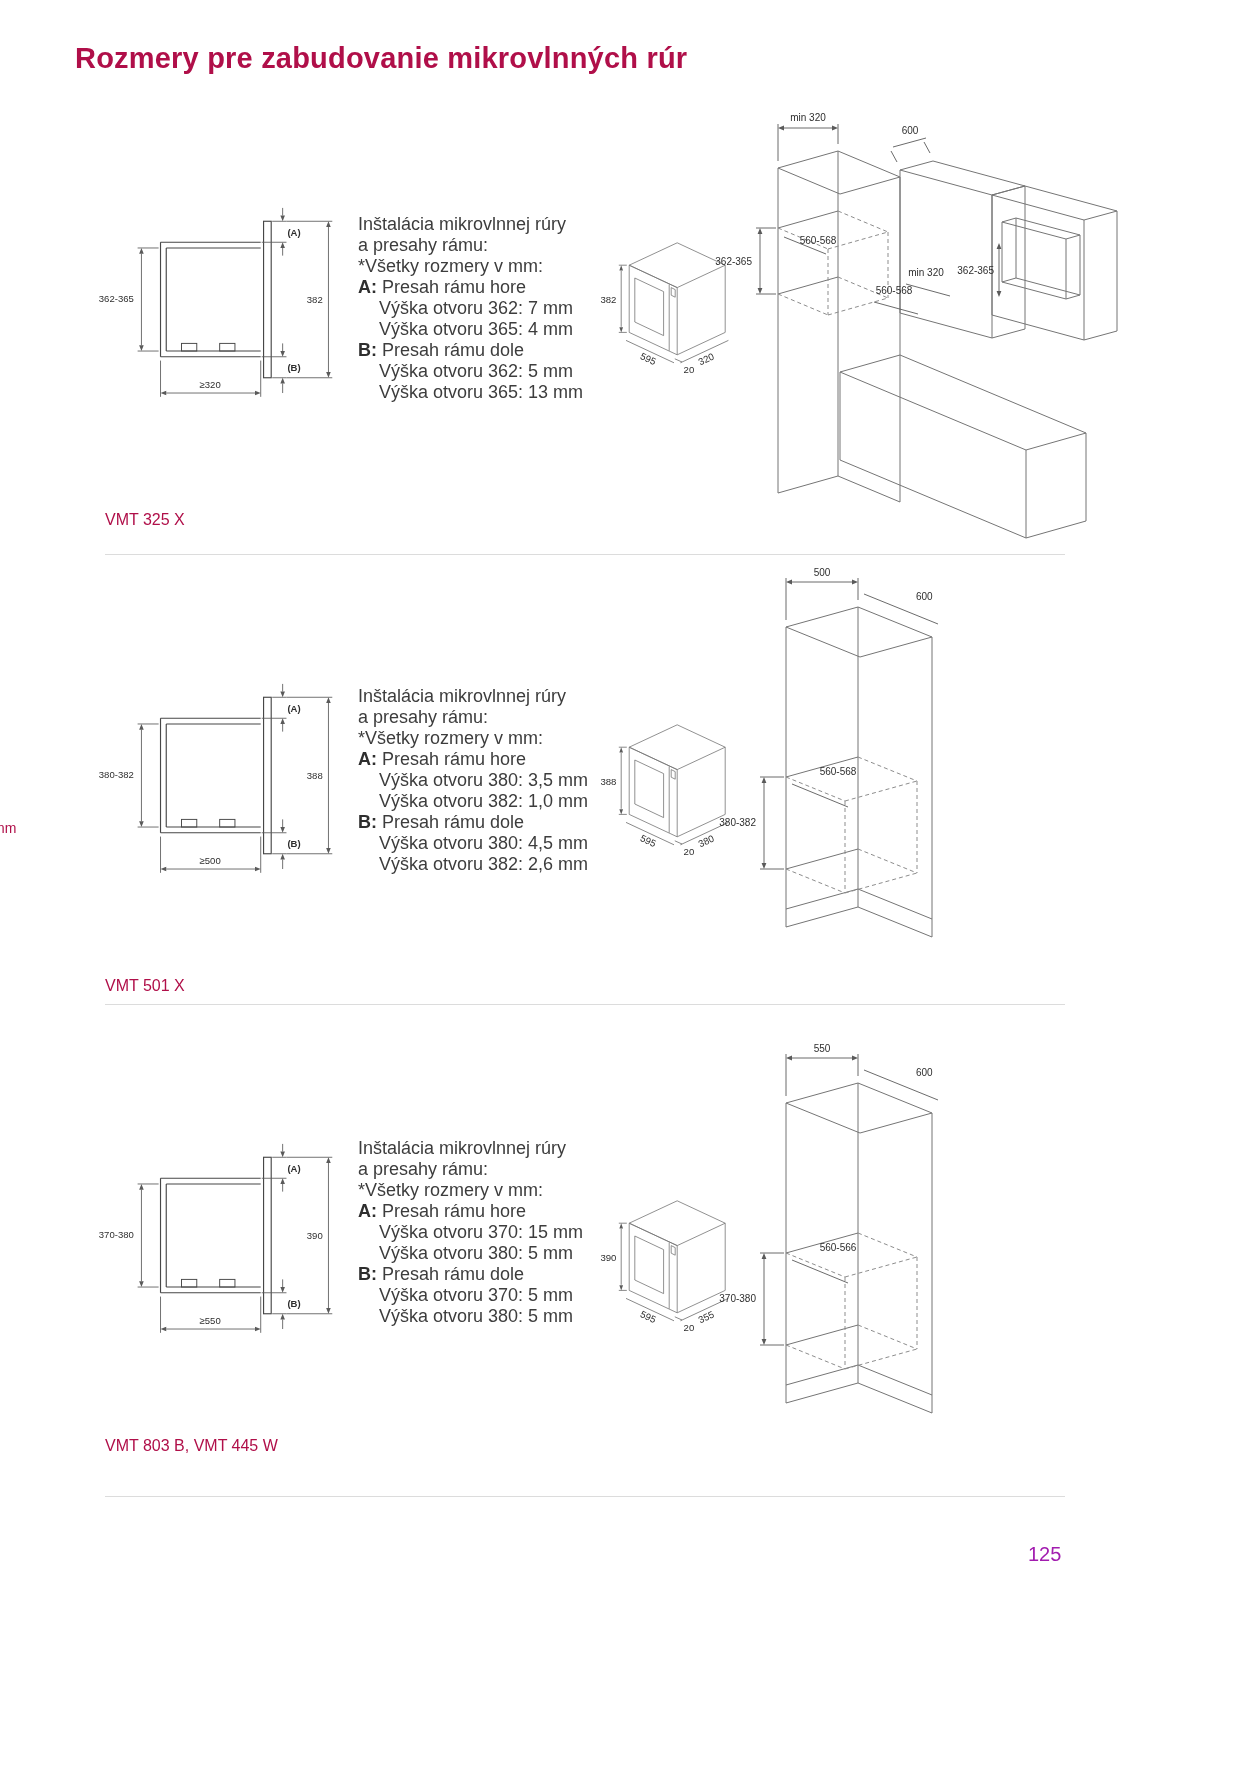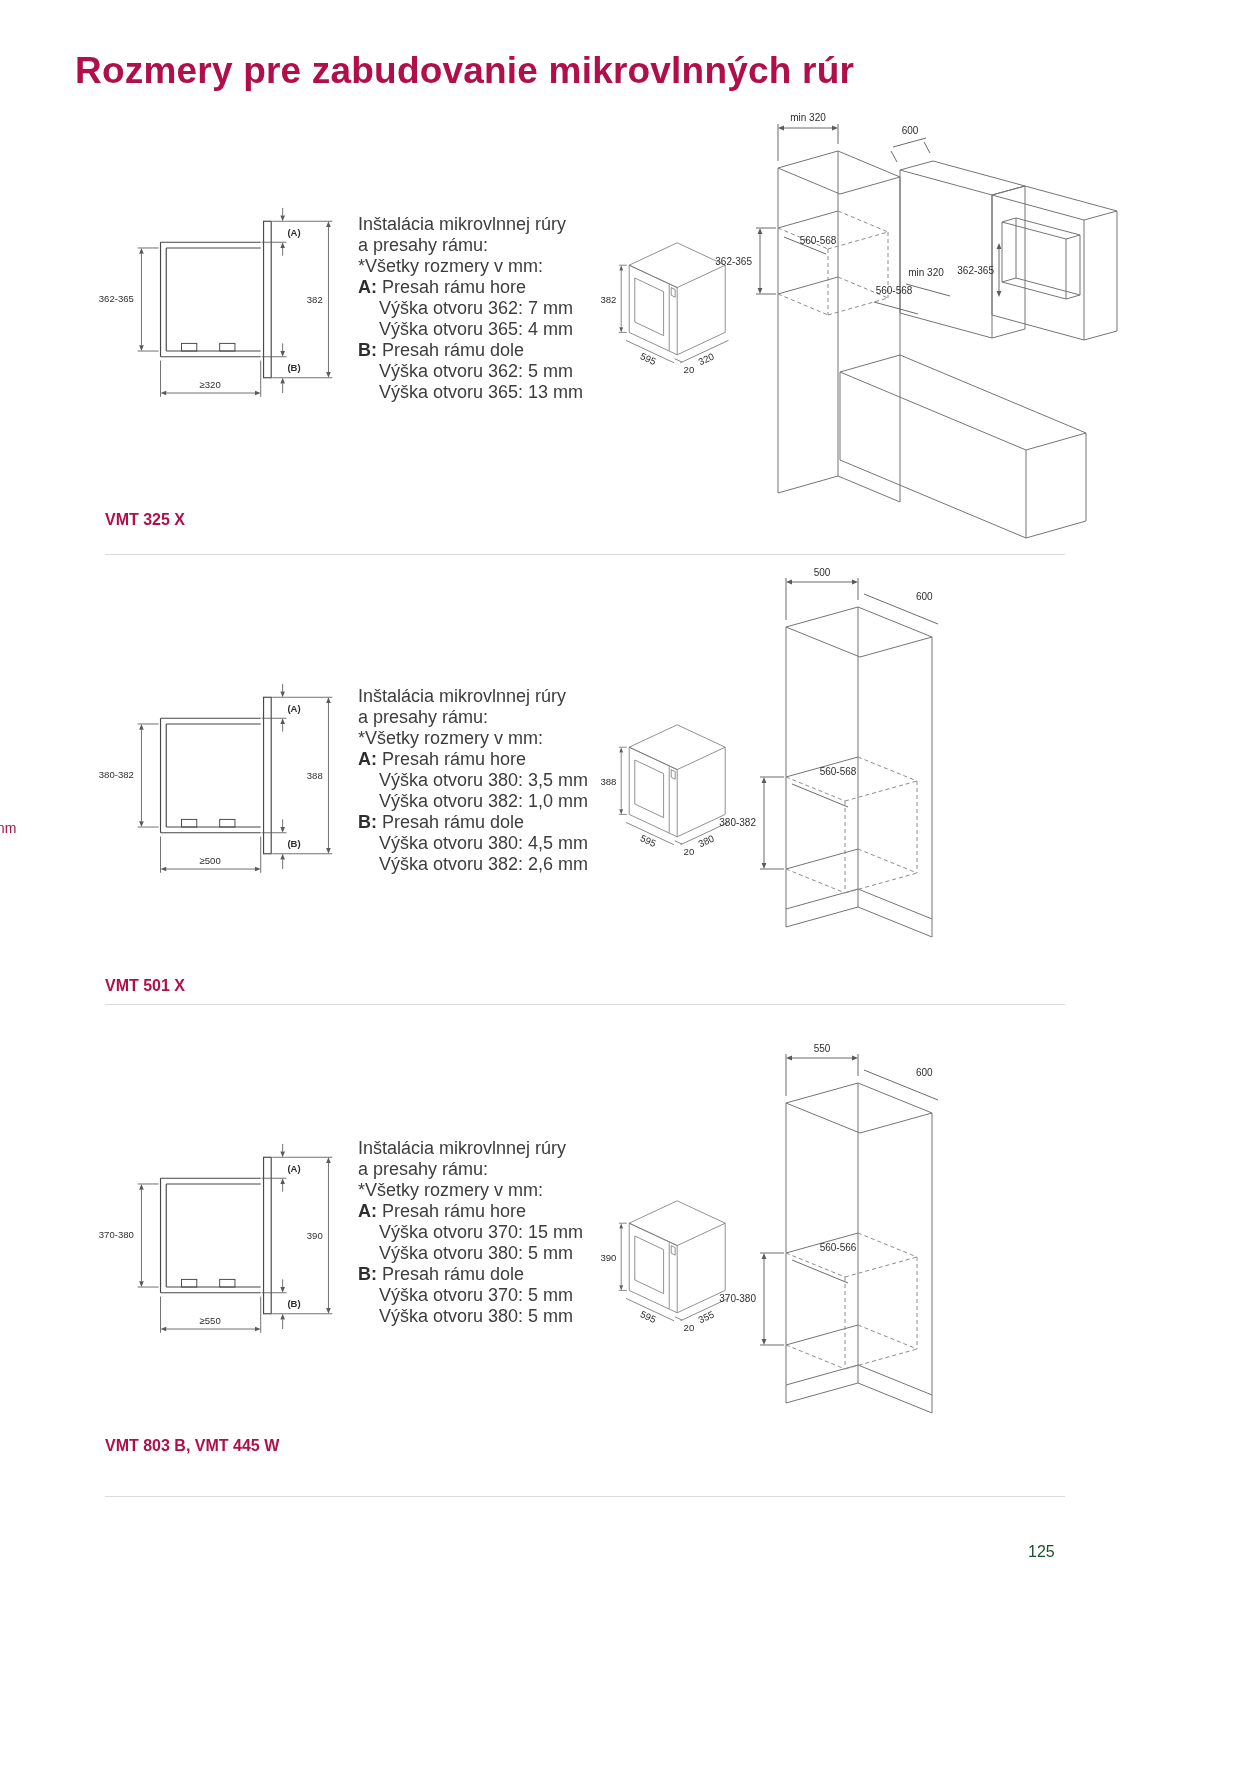--- a/index.html
+++ b/index.html
@@ -1,25 +1,25 @@
 <!DOCTYPE html>
 <html><head>
 <meta charset="utf-8">
 <style>
   *{margin:0;padding:0;box-sizing:border-box}
   html,body{width:1257px;height:1785px;background:#ffffff;font-family:"Liberation Sans",sans-serif}
   body{position:relative;overflow:hidden;color:#3d3d3d}
-  .page-title{position:absolute;left:75px;top:50px;font-size:37px;font-weight:800;color:#b00f49;letter-spacing:.2px}
-  .model{position:absolute;left:105px;font-size:16px;font-weight:700;color:#b00f49}
+  .page-title{position:absolute;left:75px;top:42px;font-size:29px;font-weight:800;color:#b00f49;letter-spacing:.2px}
+  .model{position:absolute;left:105px;font-size:16px;font-weight:400;color:#b00f49}
   .rule{position:absolute;left:105px;width:960px;border-top:1px solid #dcdcdc}
   .instr{position:absolute;width:255px;font-size:18px;line-height:21px;color:#3d3d3d}
   .instr .ind{padding-left:21px}
   .instr b{color:#2e2e2e}
   .margin-note{position:absolute;left:-7px;top:820px;font-size:14px;color:#b00f49}
-  .page-num{position:absolute;left:1028px;top:1543px;font-size:16px;color:#14532d}
+  .page-num{position:absolute;left:1028px;top:1543px;font-size:20px;color:#a21caf}
   svg{position:absolute;overflow:visible}
   svg text{font-family:"Liberation Sans",sans-serif;font-size:10px;fill:#2e2e2e}
   .mw text{font-size:12px}
   .ln{fill:none;stroke:#757575;stroke-width:1}
   .lnd{fill:none;stroke:#8d8d8d;stroke-width:1;stroke-dasharray:4 3}
   .cs{fill:none;stroke:#474747;stroke-width:1.2}
   .csf{fill:none;stroke:#474747;stroke-width:1}
   .dim{fill:none;stroke:#5a5a5a;stroke-width:.9}
   .arr{fill:#5a5a5a;stroke:none}
   .ab{font-weight:700;font-size:10px}

